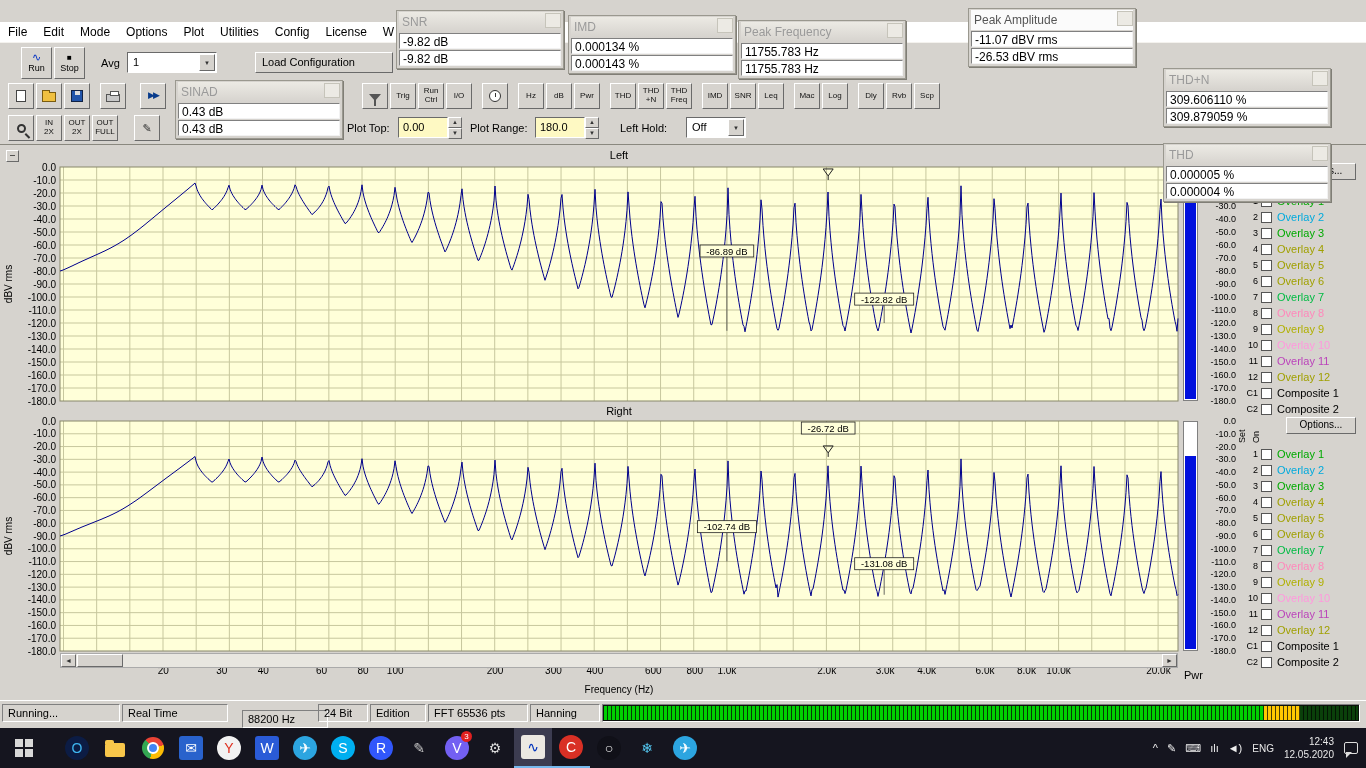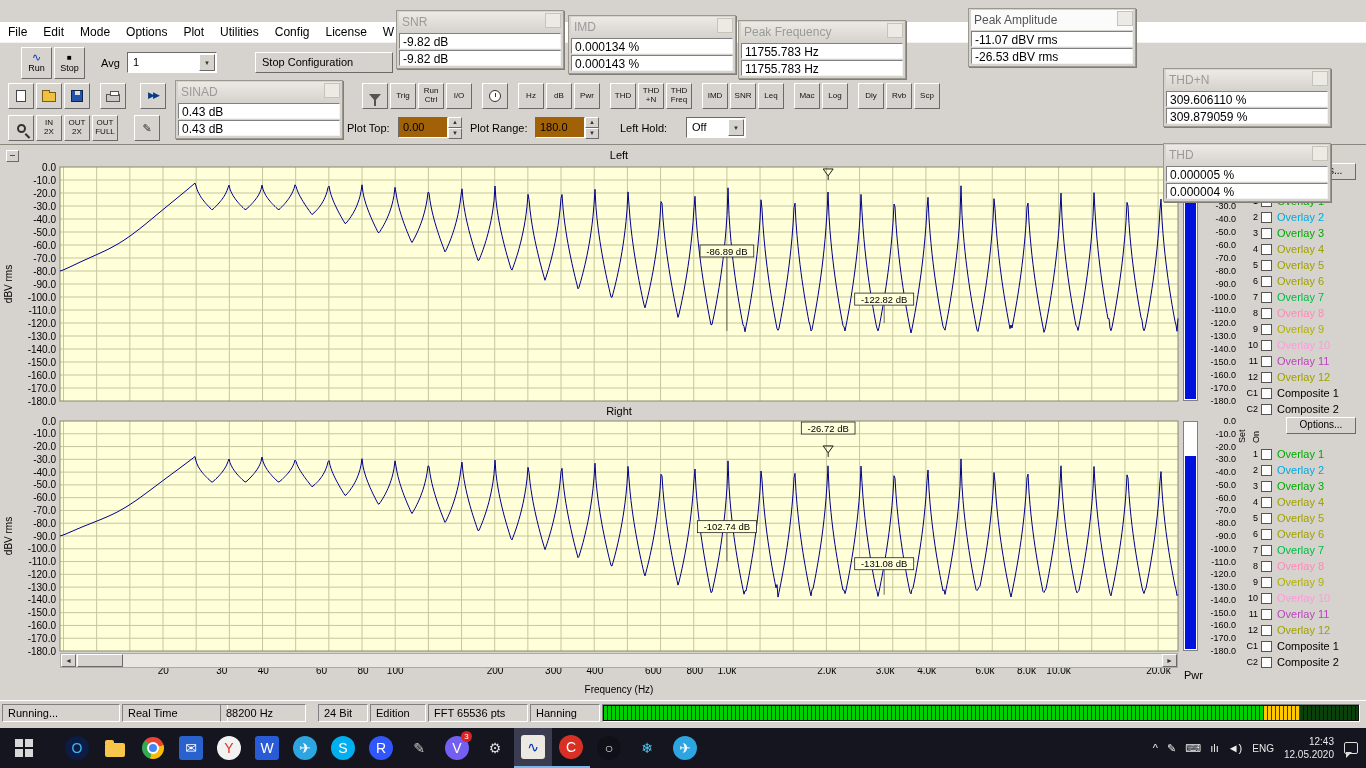--- a/index.html
+++ b/index.html
@@ -33,21 +33,21 @@
     border:1px solid;border-color:#fff #6a6a6a #6a6a6a #fff;font-size:6px;text-align:center;line-height:17px;color:#333;}
   #loadcfg{position:absolute;left:255px;top:9px;width:138px;height:21px;background:#d6d3ce;
     border:1px solid;border-color:#fff #6a6a6a #6a6a6a #fff;padding:3px 6px;font-size:11px;}
   #toolbar2{position:absolute;left:0;top:80px;width:1366px;height:32px;}
   #toolbar3{position:absolute;left:0;top:112px;width:1366px;height:32px;}
   .tbtn{position:absolute;top:3px;width:26px;height:26px;background:#d6d3ce;border:1px solid;
     border-color:#fff #6a6a6a #6a6a6a #fff;font-size:8px;line-height:1.1;color:#111;
     display:flex;flex-direction:column;align-items:center;justify-content:center;}
   .tlab{position:absolute;top:10px;font-size:11px;}
   .spinwrap{position:absolute;top:5px;width:64px;height:21px;}
-  .spinval{position:absolute;left:0;top:0;width:50px;height:21px;background:#a16207;
+  .spinval{position:absolute;left:0;top:0;width:50px;height:21px;background:#fef9c3;
     border:1px solid;border-color:#6a6a6a #fff #fff #6a6a6a;font-size:11px;padding:3px 4px;}
   .spinarr{position:absolute;left:50px;top:0;width:14px;height:21px;display:flex;flex-direction:column;}
   .spinarr i{flex:1;font-style:normal;font-size:6px;line-height:9px;text-align:center;background:#d6d3ce;
     border:1px solid;border-color:#fff #6a6a6a #6a6a6a #fff;color:#333;}
   .combo{position:absolute;top:5px;height:21px;background:#fff;border:1px solid;
     border-color:#6a6a6a #fff #fff #6a6a6a;font-size:11px;padding:3px 5px;}
 
   
   .mi{display:inline-block;}
   .mi-page{width:10px;height:12px;background:#fff;border:1px solid #444;}
@@ -158,21 +158,21 @@
     </div>
     <div class="bigbtn" id="stop-btn">
       <span class="stopglyph">■</span>
       <span>Stop</span>
     </div>
     <span id="avg-label">Avg</span>
     <div id="avg-combo">
       <span>1</span>
       <span class="combo-btn">▼</span>
     </div>
-    <div id="loadcfg">Stop Configuration</div>
+    <div id="loadcfg">Load Configuration</div>
   </div>
 
   <div id="toolbar2">
       <div class="tbtn" style="left: 8px;">
         <span class="mi mi-page"></span>
       </div>
       <div class="tbtn" style="left: 36px;">
         <span class="mi mi-folder"></span>
       </div>
       <div class="tbtn" style="left: 64px;">
@@ -627,21 +627,21 @@
   </div>
 
   <div id="statusbar">
     <div id="meter">
       <span class="m-green"></span>
       <span class="m-yellow"></span>
       <span class="m-dark"></span>
     </div>
   <div class="sseg" style="left: 2px; width: 118px;">Running...</div>
       <div class="sseg" style="left: 122px; width: 106px;">Real Time</div>
-      <div class="sseg" style="left: 220px; width: 86px;">88200 Hz</div>
+      <div class="sseg" style="left: 242px; width: 86px; margin-top: 6px;">88200 Hz</div>
       <div class="sseg" style="left: 318px; width: 50px;">24 Bit</div>
       <div class="sseg" style="left: 370px; width: 56px;">Edition</div>
       <div class="sseg" style="left: 428px; width: 100px;">FFT 65536 pts</div>
       <div class="sseg" style="left: 530px; width: 70px;">Hanning</div>
     </div>
 
   <div id="panels-layer">
       <div class="fpanel" style="left: 396px; top: 10px;">
         <div class="ptitle">SNR<span class="pclose"></span></div>
         <div class="pval">-9.82 dB</div>

